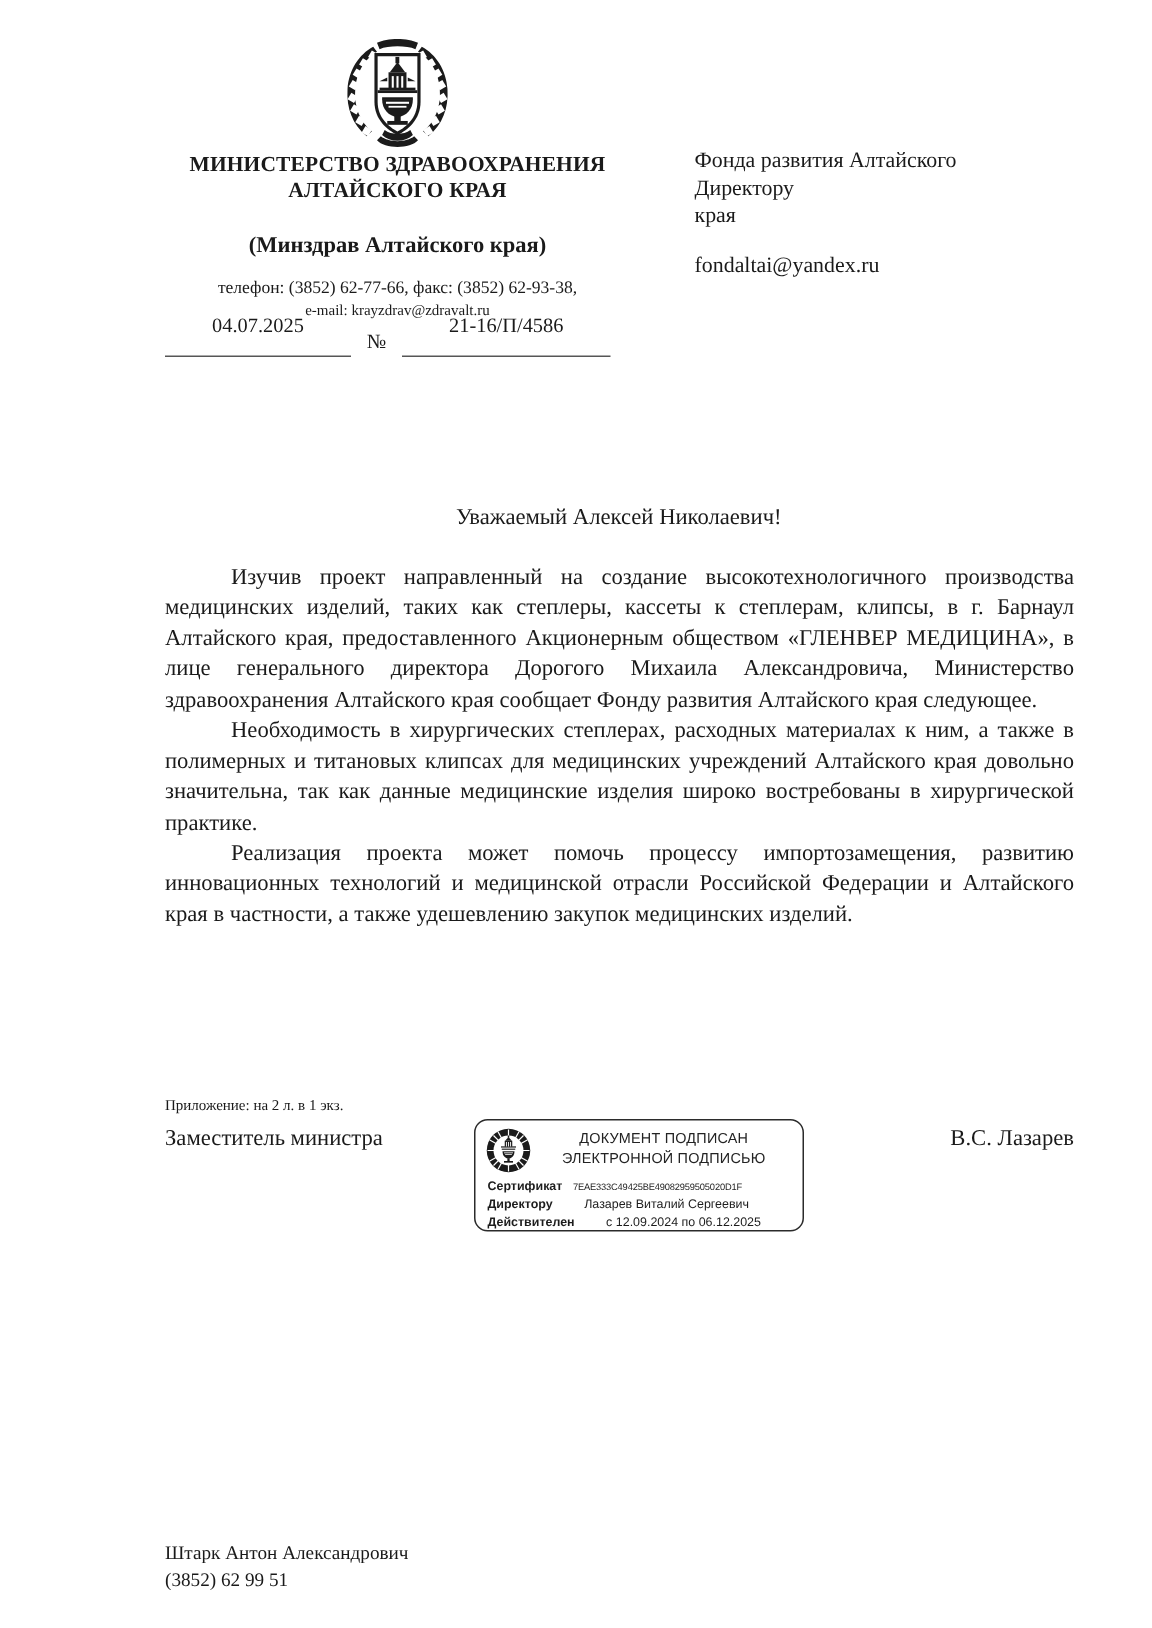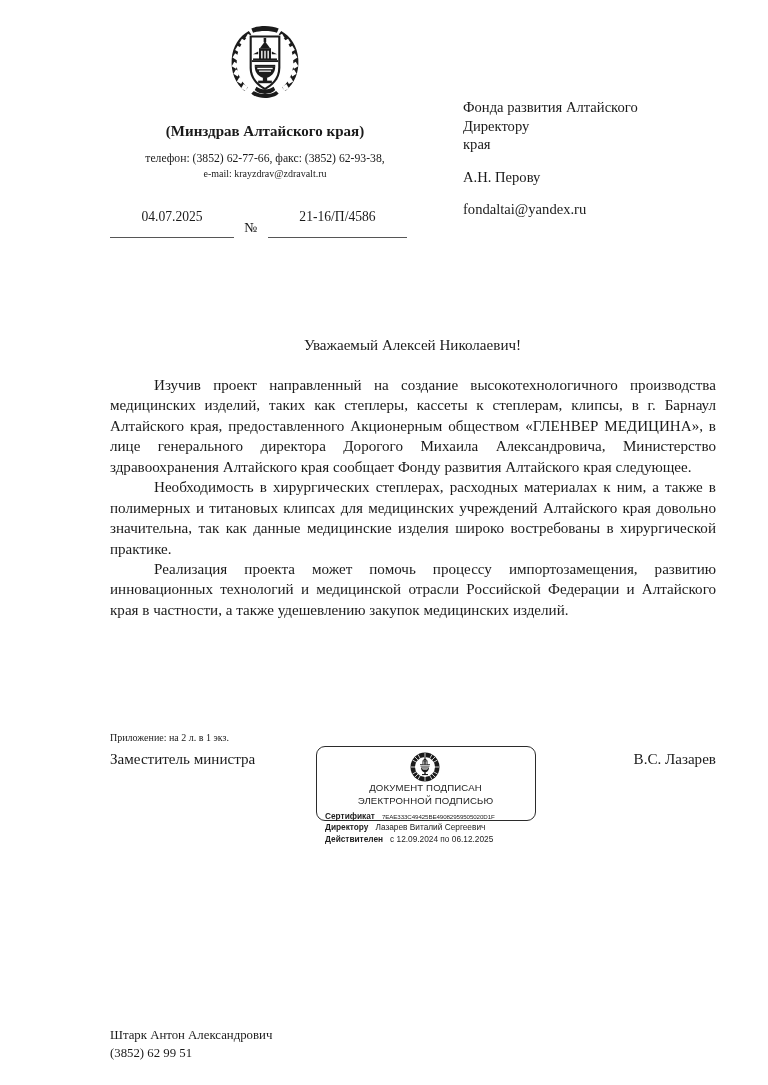--- a/index.html
+++ b/index.html
@@ -185,21 +185,20 @@
     border: 1.4px solid #2b2b2b;
     border-radius: 9px;
     box-sizing: border-box;
     font-family: "Liberation Sans", "DejaVu Sans", sans-serif;
     background: #fff;
   }
   .estamp-top {
     display: flex;
     align-items: center;
     padding: 5px 6px 2px 7px;
-    flex-direction: column;
   }
   .estamp-seal {
     flex: 0 0 30px;
     width: 30px;
     height: 30px;
     margin-right: 4px;
   }
   .estamp-head {
     flex: 1 1 auto;
     text-align: center;
@@ -215,21 +214,21 @@
     line-height: 1.44;
     color: #1d1d1d;
   }
   .estamp-lines .row { white-space: nowrap; }
   .estamp-lines .k { font-weight: bold; }
   .estamp-lines .cert {
     font-size: 6.2px;
     letter-spacing: -0.1px;
     margin-left: 7px;
   }
-  .estamp-lines .v { margin-left: 7px; }
+  .estamp-lines .v { margin-left: 21px; }
 
   
   .footer {
     position: absolute;
     left: 110px;
     top: 1027px;
     font-size: 12.8px;
     line-height: 1.38;
   }
   .footer div { white-space: nowrap; }
@@ -305,40 +304,43 @@
               <rect x="41" y="56" width="18" height="1.6"></rect>
               <rect x="43" y="59.2" width="14" height="1.4"></rect>
             </g>
           </g>
         </g>
       </svg>
     </span>
   </div>
 
   <div class="letterhead">
+    <div class="lh-title">
+      <div>МИНИСТЕРСТВО ЗДРАВООХРАНЕНИЯ</div>
+      <div>АЛТАЙСКОГО КРАЯ</div>
+    </div>
     <div class="lh-sub">(Минздрав Алтайского края)</div>
     <div class="lh-contacts">
       <div>телефон: (3852) 62-77-66, факс: (3852) 62-93-38,</div>
       <div class="lh-email">e-mail: krayzdrav@zdravalt.ru</div>
     </div>
   </div>
 
   <div class="refrow">
     <span class="fld date">04.07.2025</span>
     <span class="fld numlbl">№</span>
     <span class="fld num">21-16/П/4586</span>
   </div>
 
   <div class="addressee">
     <div class="who">
       <div>Фонда развития Алтайского</div>
       <div>Директору</div>
       <div>края</div>
     </div>
-    <div class="name">А.Н. Перову</div>
     <div class="mail">fondaltai@yandex.ru</div>
   </div>
 
   <div class="greeting">Уважаемый Алексей Николаевич!</div>
 
   <div class="body-text">
     <p>Изучив проект направленный на создание высокотехнологичного производства медицинских изделий, таких как степлеры, кассеты к степлерам, клипсы, в г. Барнаул Алтайского края, предоставленного Акционерным обществом «ГЛЕНВЕР МЕДИЦИНА», в лице генерального директора Дорогого Михаила Александровича, Министерство здравоохранения Алтайского края сообщает Фонду развития Алтайского края следующее.</p>
     <p>Необходимость в хирургических степлерах, расходных материалах к ним, а также в полимерных и титановых клипсах для медицинских учреждений Алтайского края довольно значительна, так как данные медицинские изделия широко востребованы в хирургической практике.</p>
     <p>Реализация проекта может помочь процессу импортозамещения, развитию инновационных технологий и медицинской отрасли Российской Федерации и Алтайского края в частности, а также удешевлению закупок медицинских изделий.</p>
   </div>

